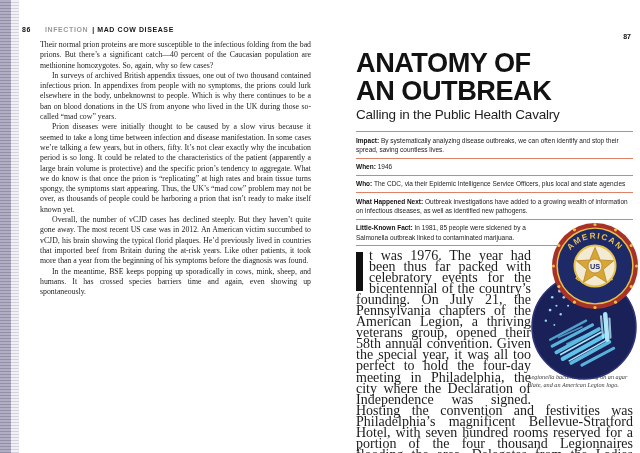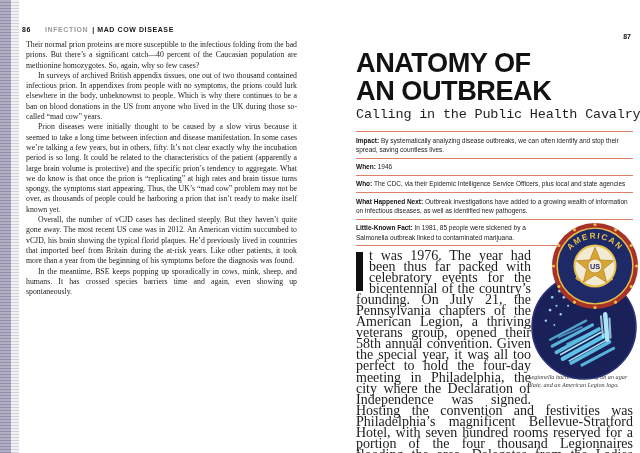--- a/index.html
+++ b/index.html
@@ -11,32 +11,32 @@
   .edge-strip2{position:absolute;left:11px;top:0;width:8px;height:453px;
     background:repeating-linear-gradient(to bottom,#f2f1f6 0px,#f2f1f6 2px,#d4d1df 2px,#d4d1df 3px);}
   
   .page-left{position:absolute;left:22px;top:0;width:292px;height:453px;}
   .runhead{position:absolute;left:0;top:26px;width:292px;
     font-family:"Liberation Sans",sans-serif;font-size:7px;font-weight:bold;
     letter-spacing:.6px;white-space:nowrap;}
   .runhead .pn{color:#111;margin-right:14px;}
   .runhead .sec{color:#9a9a9a;}
   .runhead .chap{color:#161616;margin-left:4px;}
-  .body-left{position:absolute;left:4px;top:40px;width:271px;
+  .body-left{position:absolute;left:18px;top:40px;width:271px;
     font-size:7.8px;line-height:10.3px;text-align:justify;}
   .body-left p{margin:0;text-indent:12px;}
   .body-left p.first{text-indent:0;}
   
   .page-right{position:absolute;left:356px;top:7px;width:277px;height:453px;}
   .pn-right{position:absolute;top:26px;right:2px;
     font-family:"Liberation Sans",sans-serif;font-size:7px;font-weight:bold;color:#111;}
   .title{position:absolute;left:0;top:42px;font-family:"Liberation Sans",sans-serif;
     font-weight:bold;font-size:28px;line-height:28px;color:#121212;letter-spacing:-.5px;
     transform:scaleX(.97);transform-origin:left top;white-space:nowrap;}
-  .subtitle{position:absolute;left:0;top:100px;font-family:Liberation Mono, monospace;
+  .subtitle{position:absolute;left:0;top:100px;font-family:Liberation Sans, sans-serif;
     font-size:13.5px;color:#1f1f1f;letter-spacing:-.2px;white-space:nowrap;}
   .infobox{position:absolute;left:0;top:124px;width:277px;
     font-family:"Liberation Sans",sans-serif;font-size:6.5px;line-height:9.3px;color:#222;}
   .inforow{border-top:1px solid #dd8166;padding:3.5px 0 3.5px 0;}
   .inforow b{color:#0f0f0f;}
   .inforow.short{padding-right:78px;}
   .divider-short{width:202px;border-top:1px solid #dd8166;height:0;}
   .body-right{position:absolute;left:0;top:243px;width:277px;
     font-size:14px;line-height:11.05px;text-align:justify;}
   .img-spacer{float:right;width:102px;height:152px;}

